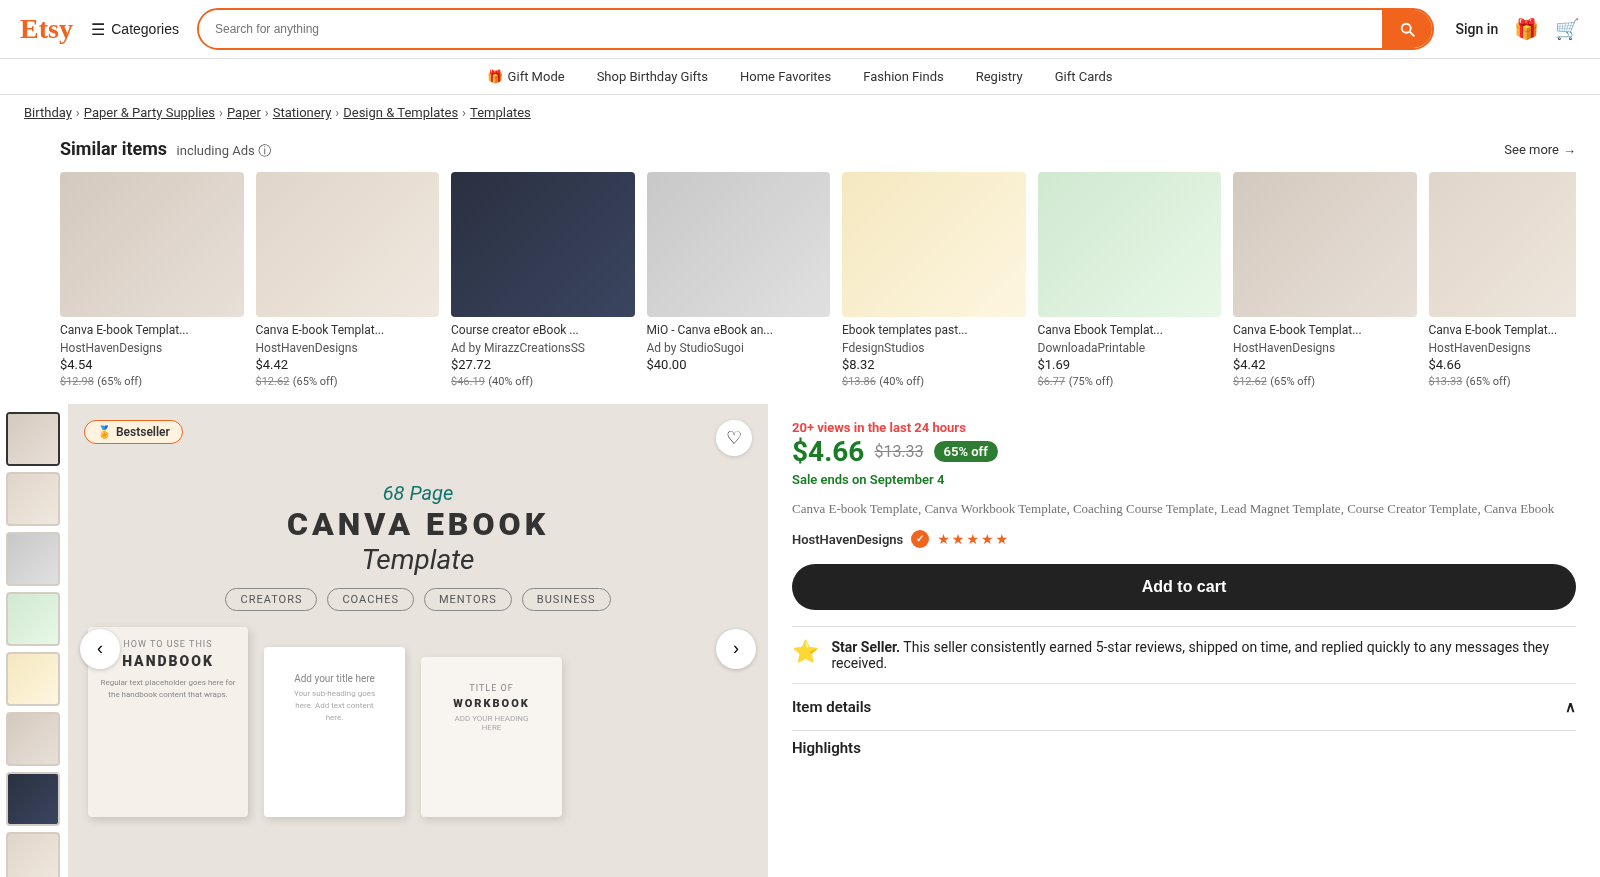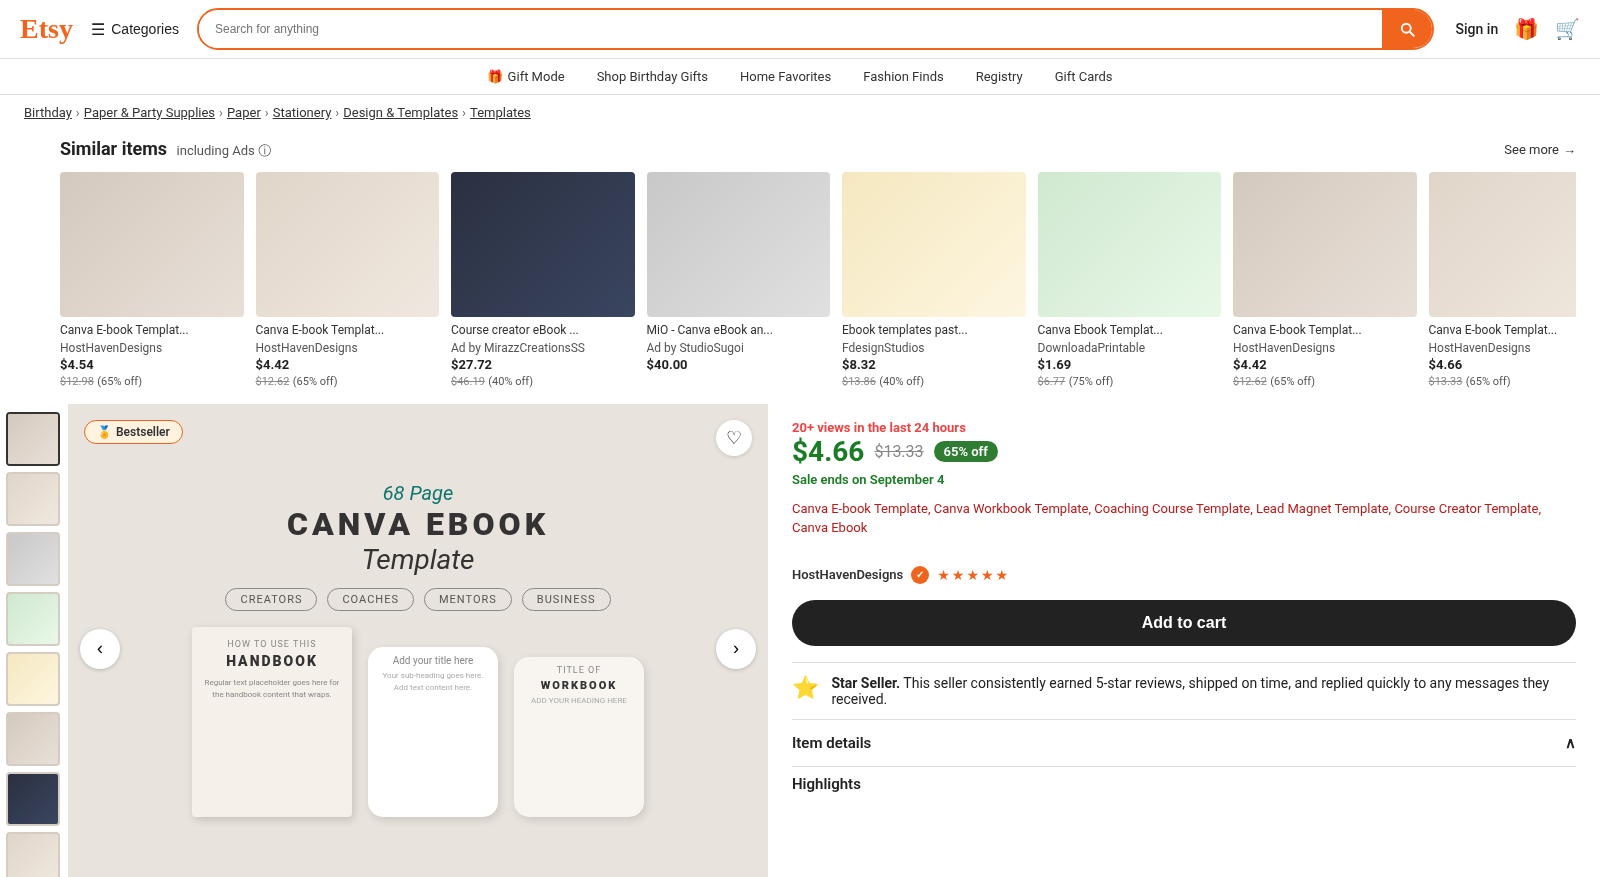--- a/index.html
+++ b/index.html
@@ -25,53 +25,53 @@
 
     
     .similar-section { padding: 8px 24px 16px; margin-left: 36px; }
     .similar-header { display: flex; justify-content: space-between; align-items: center; margin-bottom: 12px; }
     .see-more { font-size: 13px; color: #333; text-decoration: none; display: flex; align-items: center; gap: 4px; }
     .items-grid { display: flex; gap: 12px; overflow: hidden; }
     .item-card { flex: 0 0 calc(12.5% - 6px); min-width: 155px; cursor: pointer; }
     .item-img-placeholder { width: 100%; height: 145px; border-radius: 4px; background: #d5ccc4; display: flex; align-items: center; justify-content: center; overflow: hidden; }
     .item-title { font-size: 12px; color: #333; margin-top: 6px; line-height: 1.3; }
     .item-shop { font-size: 12px; color: #555; margin-top: 2px; }
-    .item-price { font-size: 13px; font-weight: 700; margin-top: 2px; }
+    .item-price { font-size: 13px; font-weight: 400; margin-top: 2px; }
     .item-original { font-size: 11px; color: #888; text-decoration: line-through; }
     .item-discount { font-size: 11px; color: #555; }
 
     
     .product-section { display: flex; padding: 0 0 0 0; gap: 0; }
     .thumbnails { display: flex; flex-direction: column; gap: 6px; padding: 8px 6px; width: 68px; flex-shrink: 0; }
     .thumb { width: 54px; height: 54px; border-radius: 4px; background: #d5ccc4; border: 2px solid transparent; cursor: pointer; overflow: hidden; }
     .thumb.active { border-color: #333; }
     .thumb-inner { width: 100%; height: 100%; background: #c8bfb5; }
 
     .main-image-area { flex: 0 0 700px; position: relative; background: #e8e3dc; min-height: 420px; display: flex; align-items: center; justify-content: center; }
     .bestseller-badge { position: absolute; top: 16px; left: 16px; background: #fff3e0; border: 1px solid #f1641e; border-radius: 999px; padding: 4px 12px; font-size: 12px; font-weight: 600; color: #333; display: flex; align-items: center; gap: 4px; z-index: 2; }
     .heart-btn { position: absolute; top: 16px; right: 16px; background: #fff; border: none; border-radius: 50%; width: 36px; height: 36px; display: flex; align-items: center; justify-content: center; cursor: pointer; font-size: 18px; z-index: 2; box-shadow: 0 1px 4px rgba(0,0,0,0.15); }
     .nav-btn { position: absolute; top: 50%; transform: translateY(-50%); background: #fff; border: none; border-radius: 50%; width: 40px; height: 40px; display: flex; align-items: center; justify-content: center; cursor: pointer; font-size: 18px; box-shadow: 0 1px 4px rgba(0,0,0,0.2); z-index: 2; }
     .nav-btn.left { left: 12px; }
     .nav-btn.right { right: 12px; }
     .ebook-visual { text-align: center; padding: 20px; width: 100%; }
     .tags-row { display: flex; gap: 10px; justify-content: center; margin: 12px 0; }
     .tag { border: 1px solid #888; border-radius: 999px; padding: 4px 14px; font-size: 11px; color: #555; letter-spacing: 1px; text-transform: uppercase; }
-    .books-preview { display: flex; gap: 16px; justify-content: center; margin-top: 16px; }
+    .books-preview { display: flex; gap: 16px; margin-top: 16px; }
     .book { background: #f5f0ea; border-radius: 4px; padding: 12px; width: 160px; min-height: 180px; position: relative; box-shadow: 2px 3px 8px rgba(0,0,0,0.15); }
-    .book2 { background: #fff; border-radius: 15px; padding: 8px; width: 130px; min-height: 160px; position: relative; box-shadow: 2px 3px 8px rgba(0,0,0,0.12); margin-top: 20px; }
+    .book2 { background: #fff; border-radius: 4px; padding: 26px; width: 141px; min-height: 160px; position: relative; box-shadow: 2px 3px 8px rgba(0,0,0,0.12); margin-top: 20px; }
 
     
     .product-info { flex: 1; padding: 16px 24px; }
     .views-badge { font-size: 13px; font-weight: 700; color: #ef4444; }
     .price-row { display: flex; align-items: center; gap: 10px; margin-bottom: 4px; }
     .main-price { font-size: 28px; font-weight: 700; color: #1a7c24; }
     .original-price { font-size: 16px; color: #888; text-decoration: line-through; }
     .discount-badge { background: #2e7d32; color: #fff; border-radius: 999px; padding: 3px 10px; font-size: 13px; font-weight: 600; }
     .sale-ends { font-size: 13px; color: #1a7c24; font-weight: 600; margin-bottom: 12px; }
-    .product-desc { font-size: 13px; color: #b91c1c; line-height: 1.5; margin-bottom: 28px; }
+    .product-desc { font-size: 13px; color: #737373; line-height: 1.5; margin-bottom: 12px; font-family: Liberation Serif, serif; }
     .shop-row { display: flex; align-items: center; gap: 8px; margin-bottom: 16px; }
     .shop-name { font-size: 13px; font-weight: 600; color: #333; }
     .star-icon { color: #f1641e; font-size: 14px; }
     .stars { display: flex; gap: 2px; }
     .add-cart-btn { width: 100%; background: #222; color: #fff; border: none; border-radius: 999px; padding: 14px; font-size: 16px; font-weight: 600; cursor: pointer; margin-bottom: 16px; }
     .star-seller-box { display: flex; gap: 12px; align-items: flex-start; padding: 12px 0; border-top: 1px solid #e0e0e0; }
     .item-details-row { display: flex; justify-content: space-between; align-items: center; padding: 14px 0; border-top: 1px solid #e0e0e0; font-size: 15px; font-weight: 600; cursor: pointer; }
     .highlights-row { padding: 8px 0; font-size: 15px; font-weight: 600; border-top: 1px solid #e0e0e0; }
 
     .verified-badge { display: inline-block; width: 18px; height: 18px; background: #f1641e; border-radius: 50%; color: #fff; font-size: 10px; text-align: center; line-height: 18px; font-weight: bold; }

